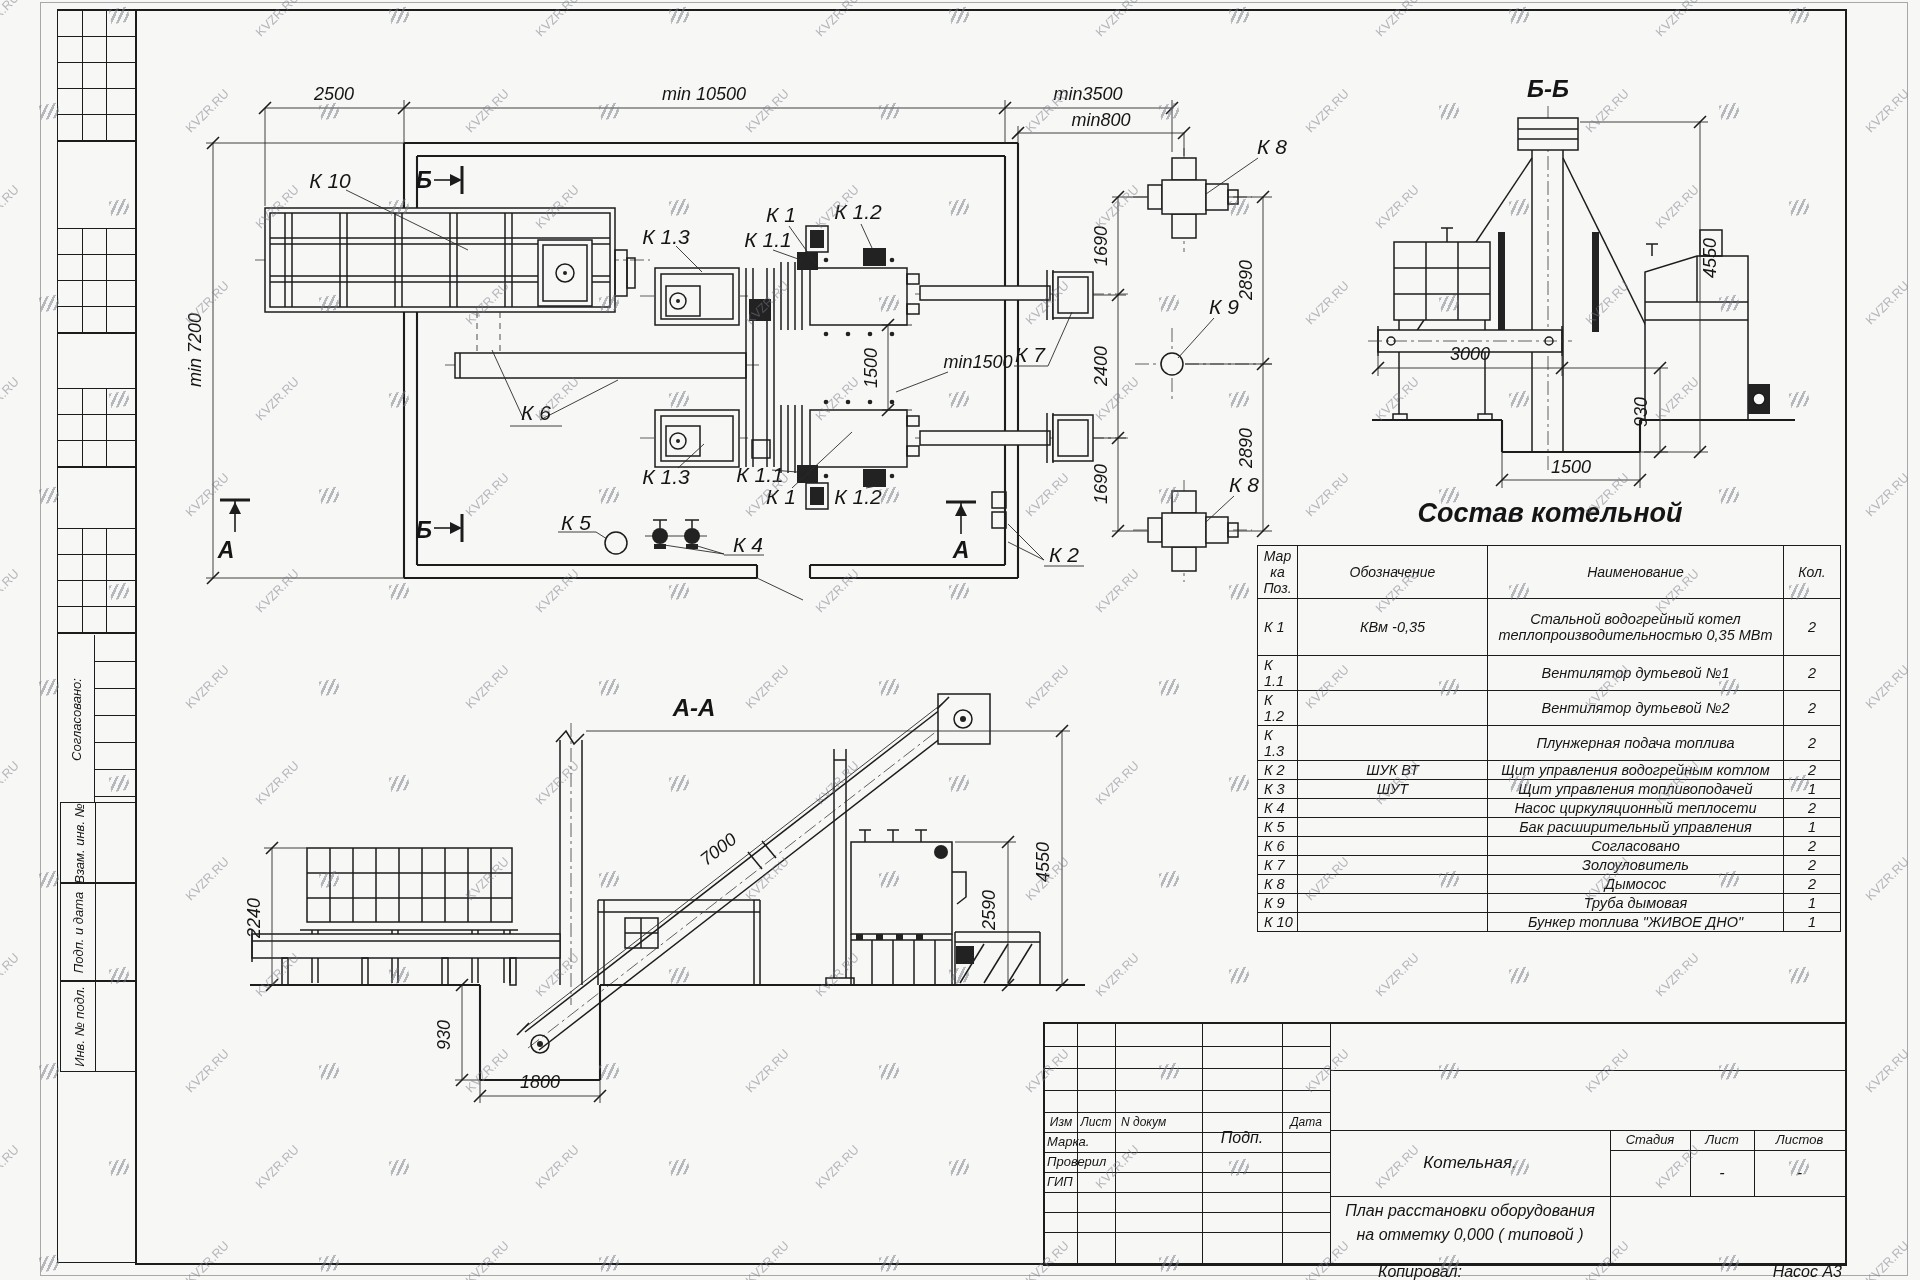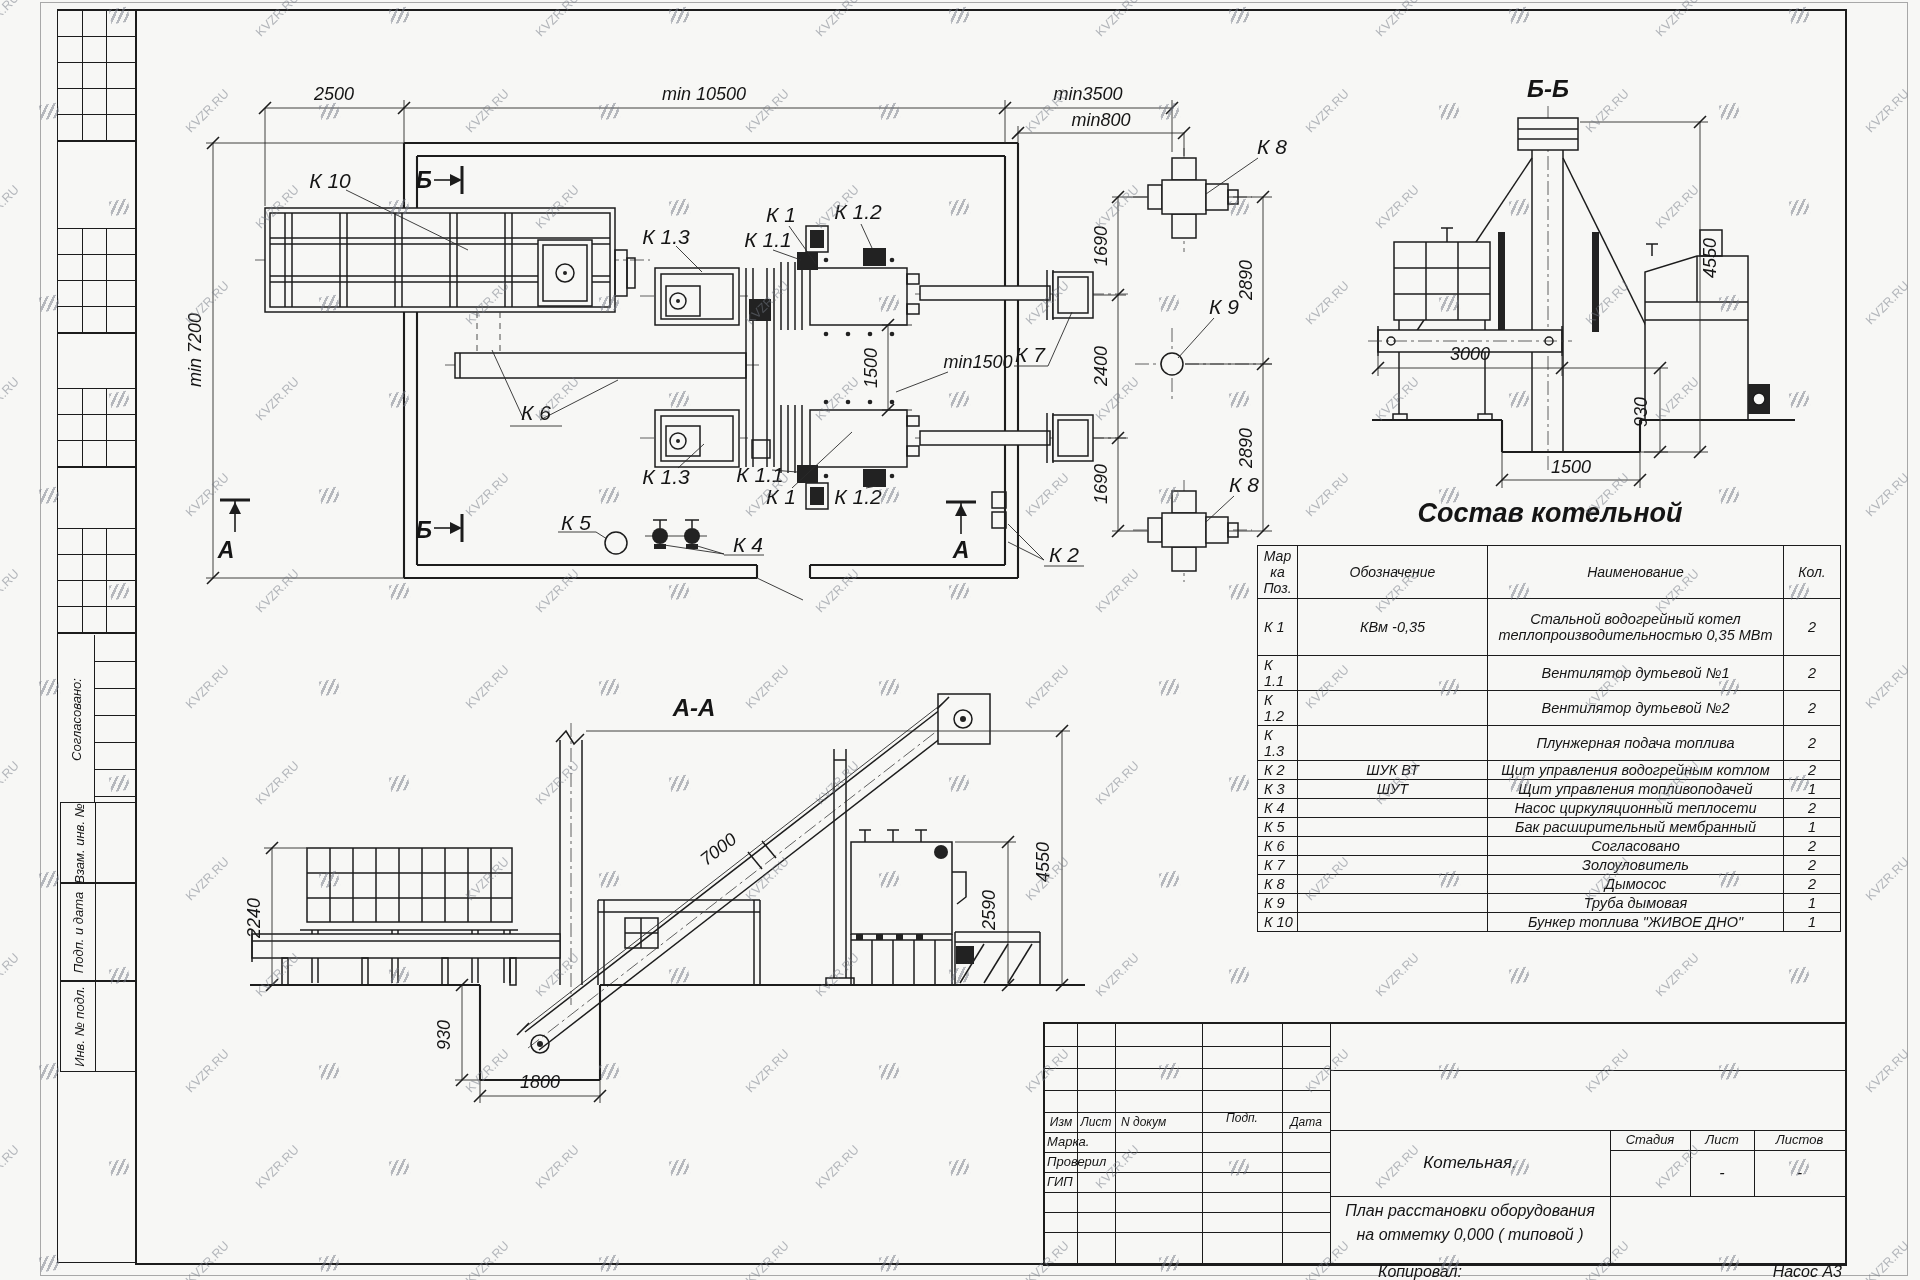--- a/index.html
+++ b/index.html
@@ -710,21 +710,21 @@
         </tr>
     <tr>
           <td class="mk">К 4</td>
           <td></td>
           <td>Насос циркуляционный теплосети</td>
           <td>2</td>
         </tr>
     <tr>
           <td class="mk">К 5</td>
           <td></td>
-          <td>Бак расширительный мембранный</td>
+          <td>Бак расширительный управления</td>
           <td>1</td>
         </tr>
     <tr>
           <td class="mk">К 6</td>
           <td></td>
           <td>Согласовано</td>
           <td>2</td>
         </tr>
     <tr>
           <td class="mk">К 7</td>
@@ -777,21 +777,21 @@
     <div class="vl" style="left:709px;top:106px;height:66px;"></div>
     <div class="hl" style="left:285px;top:172px;width:515px;"></div>
 
     <div class="cell" style="left:285px;top:106px;width:280px;height:66px;line-height:66px;font-size:17px;">Котельная.</div>
     <div class="cell" style="left:285px;top:178px;width:280px;height:24px;font-size:16px;">План расстановки оборудования</div>
     <div class="cell" style="left:285px;top:202px;width:280px;height:24px;font-size:16px;">на отметку  0,000 ( типовой )</div>
 
     <div class="cell" style="left:0;top:88px;width:32px;height:20px;line-height:20px;font-size:12px;">Изм</div>
     <div class="cell" style="left:32px;top:88px;width:38px;height:20px;line-height:20px;font-size:12px;">Лист</div>
     <div class="cell" style="left:70px;top:88px;width:87px;height:20px;line-height:20px;font-size:12px;text-align:left;padding-left:6px;">N докум</div>
-    <div class="cell" style="left:157px;top:84px;width:80px;height:20px;line-height:20px;font-size:12px;">Подп.</div>
+    <div class="cell" style="left:157px;top:104px;width:80px;height:20px;line-height:20px;font-size:16px;">Подп.</div>
     <div class="cell" style="left:237px;top:88px;width:48px;height:20px;line-height:20px;font-size:12px;">Дата</div>
 
     <div class="cell" style="left:2px;top:108px;width:90px;height:20px;line-height:20px;font-size:13px;text-align:left;">Марка.</div>
     <div class="cell" style="left:2px;top:128px;width:90px;height:20px;line-height:20px;font-size:13px;text-align:left;">Проверил</div>
     <div class="cell" style="left:2px;top:148px;width:90px;height:20px;line-height:20px;font-size:13px;text-align:left;">ГИП</div>
 
     <div class="cell" style="left:565px;top:106px;width:80px;height:20px;line-height:20px;font-size:13px;">Стадия</div>
     <div class="cell" style="left:645px;top:106px;width:64px;height:20px;line-height:20px;font-size:13px;">Лист</div>
     <div class="cell" style="left:709px;top:106px;width:91px;height:20px;line-height:20px;font-size:13px;">Листов</div>
     <div class="cell" style="left:645px;top:126px;width:64px;height:46px;line-height:46px;font-size:16px;">-</div>

